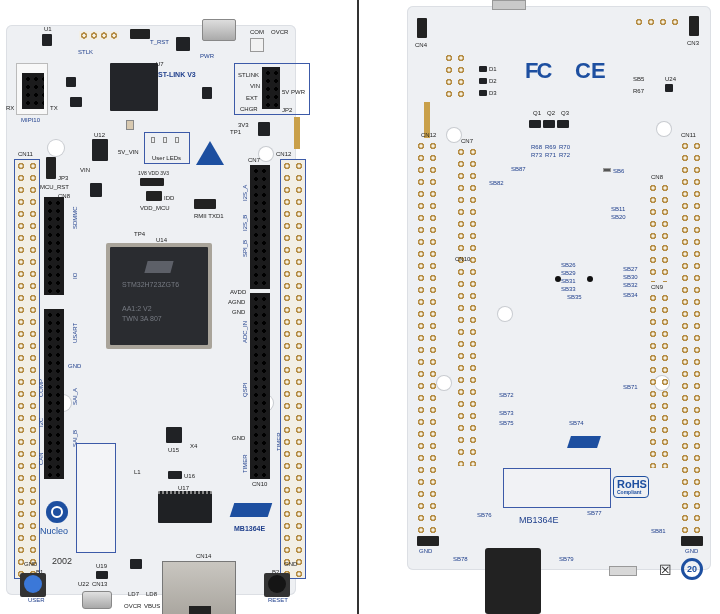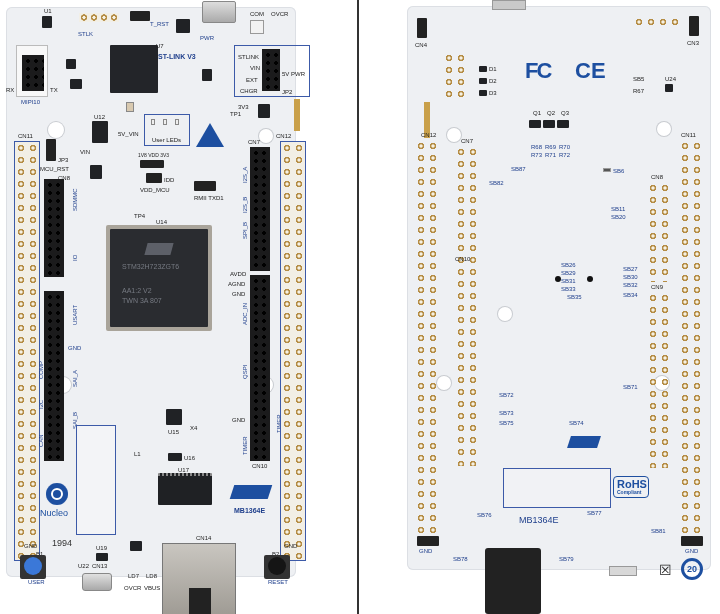--- a/index.html
+++ b/index.html
@@ -1,20 +1,20 @@
 <!DOCTYPE html>
 <html><head>
 <meta charset="utf-8">
 <style>
 *{box-sizing:border-box;margin:0;padding:0}
 html,body{width:720px;height:614px;background:#fff;overflow:hidden;font-family:"Liberation Sans",sans-serif}
 #root{position:relative;width:720px;height:614px;background:#fff}
 .divider{position:absolute;left:357px;top:0;width:2px;height:614px;background:#333}
 .board{position:absolute;background:#eef0f3;border-radius:6px;box-shadow:inset 0 0 0 1px #dcdfe4}
-.front{left:6px;top:7px;width:290px;height:570px}
+.front{left:6px;top:25px;width:290px;height:570px}
 .back{left:407px;top:6px;width:304px;height:564px}
 .lbl{position:absolute;font-size:6px;color:#1f3f8c;white-space:nowrap;line-height:1}
 .lblk{position:absolute;font-size:6px;color:#222;white-space:nowrap;line-height:1}
 .chip{position:absolute;background:#202225;border-radius:1px}
 .hdr-black{position:absolute;background:#1b1b1c;background-image:radial-gradient(circle,#000 1.6px,transparent 2px);background-size:8px 8px;background-position:2px 2px}
 .pins{position:absolute;background-color:#f2efe6;border:1px solid #3c5aa8;background-image:radial-gradient(circle,#f6f1e2 1.4px,#b58d45 1.8px,#b58d45 3px,transparent 3.4px);background-size:12px 12px;background-position:0 0}
 .pins-back{position:absolute;background-image:radial-gradient(circle,#f6f1e2 1.4px,#b58d45 1.8px,#b58d45 3px,transparent 3.4px);background-size:12px 12px}
 .hole{position:absolute;width:16px;height:16px;border-radius:50%;background:#fff;box-shadow:0 0 0 1px #c9ccd1}
 .jumper{position:absolute;background:#222;border-radius:1px}
 .smd{position:absolute;background:#c7b18a;border:1px solid #888}
@@ -157,21 +157,21 @@
     <div class="chip" style="left:154px;top:470px;width:50px;height:26px;background:#1f2124"></div>
     <div class="lblk" style="left:172px;top:460px">U17</div>
 
     <div class="box" style="left:70px;top:418px;width:40px;height:110px;background:#f3f4f7"></div>
 
     <div style="position:absolute;left:226px;top:478px;width:38px;height:14px;background:#1d4fa0;transform:skewX(-18deg)"></div>
     <div class="lbl" style="left:228px;top:500px;font-size:7px;font-weight:bold">MB1364E</div>
 
     <div style="position:absolute;left:40px;top:476px;width:22px;height:22px;border-radius:50%;background:#1d4fa0;box-shadow:inset 0 0 0 5px #1d4fa0, inset 0 0 0 7px #fff"></div>
     <div class="lbl" style="left:34px;top:502px;font-size:9px;color:#1d4fa0">Nucleo</div>
-    <div class="lblk" style="left:46px;top:532px;font-size:9px;color:#333">1994</div>
+    <div class="lblk" style="left:46px;top:532px;font-size:9px;color:#333">2002</div>
 
     <div class="lblk" style="left:18px;top:536px">GND</div>
     <div class="lblk" style="left:30px;top:544px">B1</div>
     <div style="position:absolute;left:14px;top:548px;width:26px;height:24px;background:#333;border-radius:2px"></div>
     <div style="position:absolute;left:18px;top:550px;width:18px;height:18px;background:#3b78d8;border-radius:50%"></div>
     <div class="lbl" style="left:22px;top:572px">USER</div>
 
     <div class="chip" style="left:90px;top:546px;width:12px;height:8px"></div>
     <div class="lblk" style="left:90px;top:538px">U19</div>
     <div style="position:absolute;left:76px;top:566px;width:30px;height:18px;background:linear-gradient(#e0e0e0,#a8a8a8);border:1px solid #888;border-radius:3px"></div>

